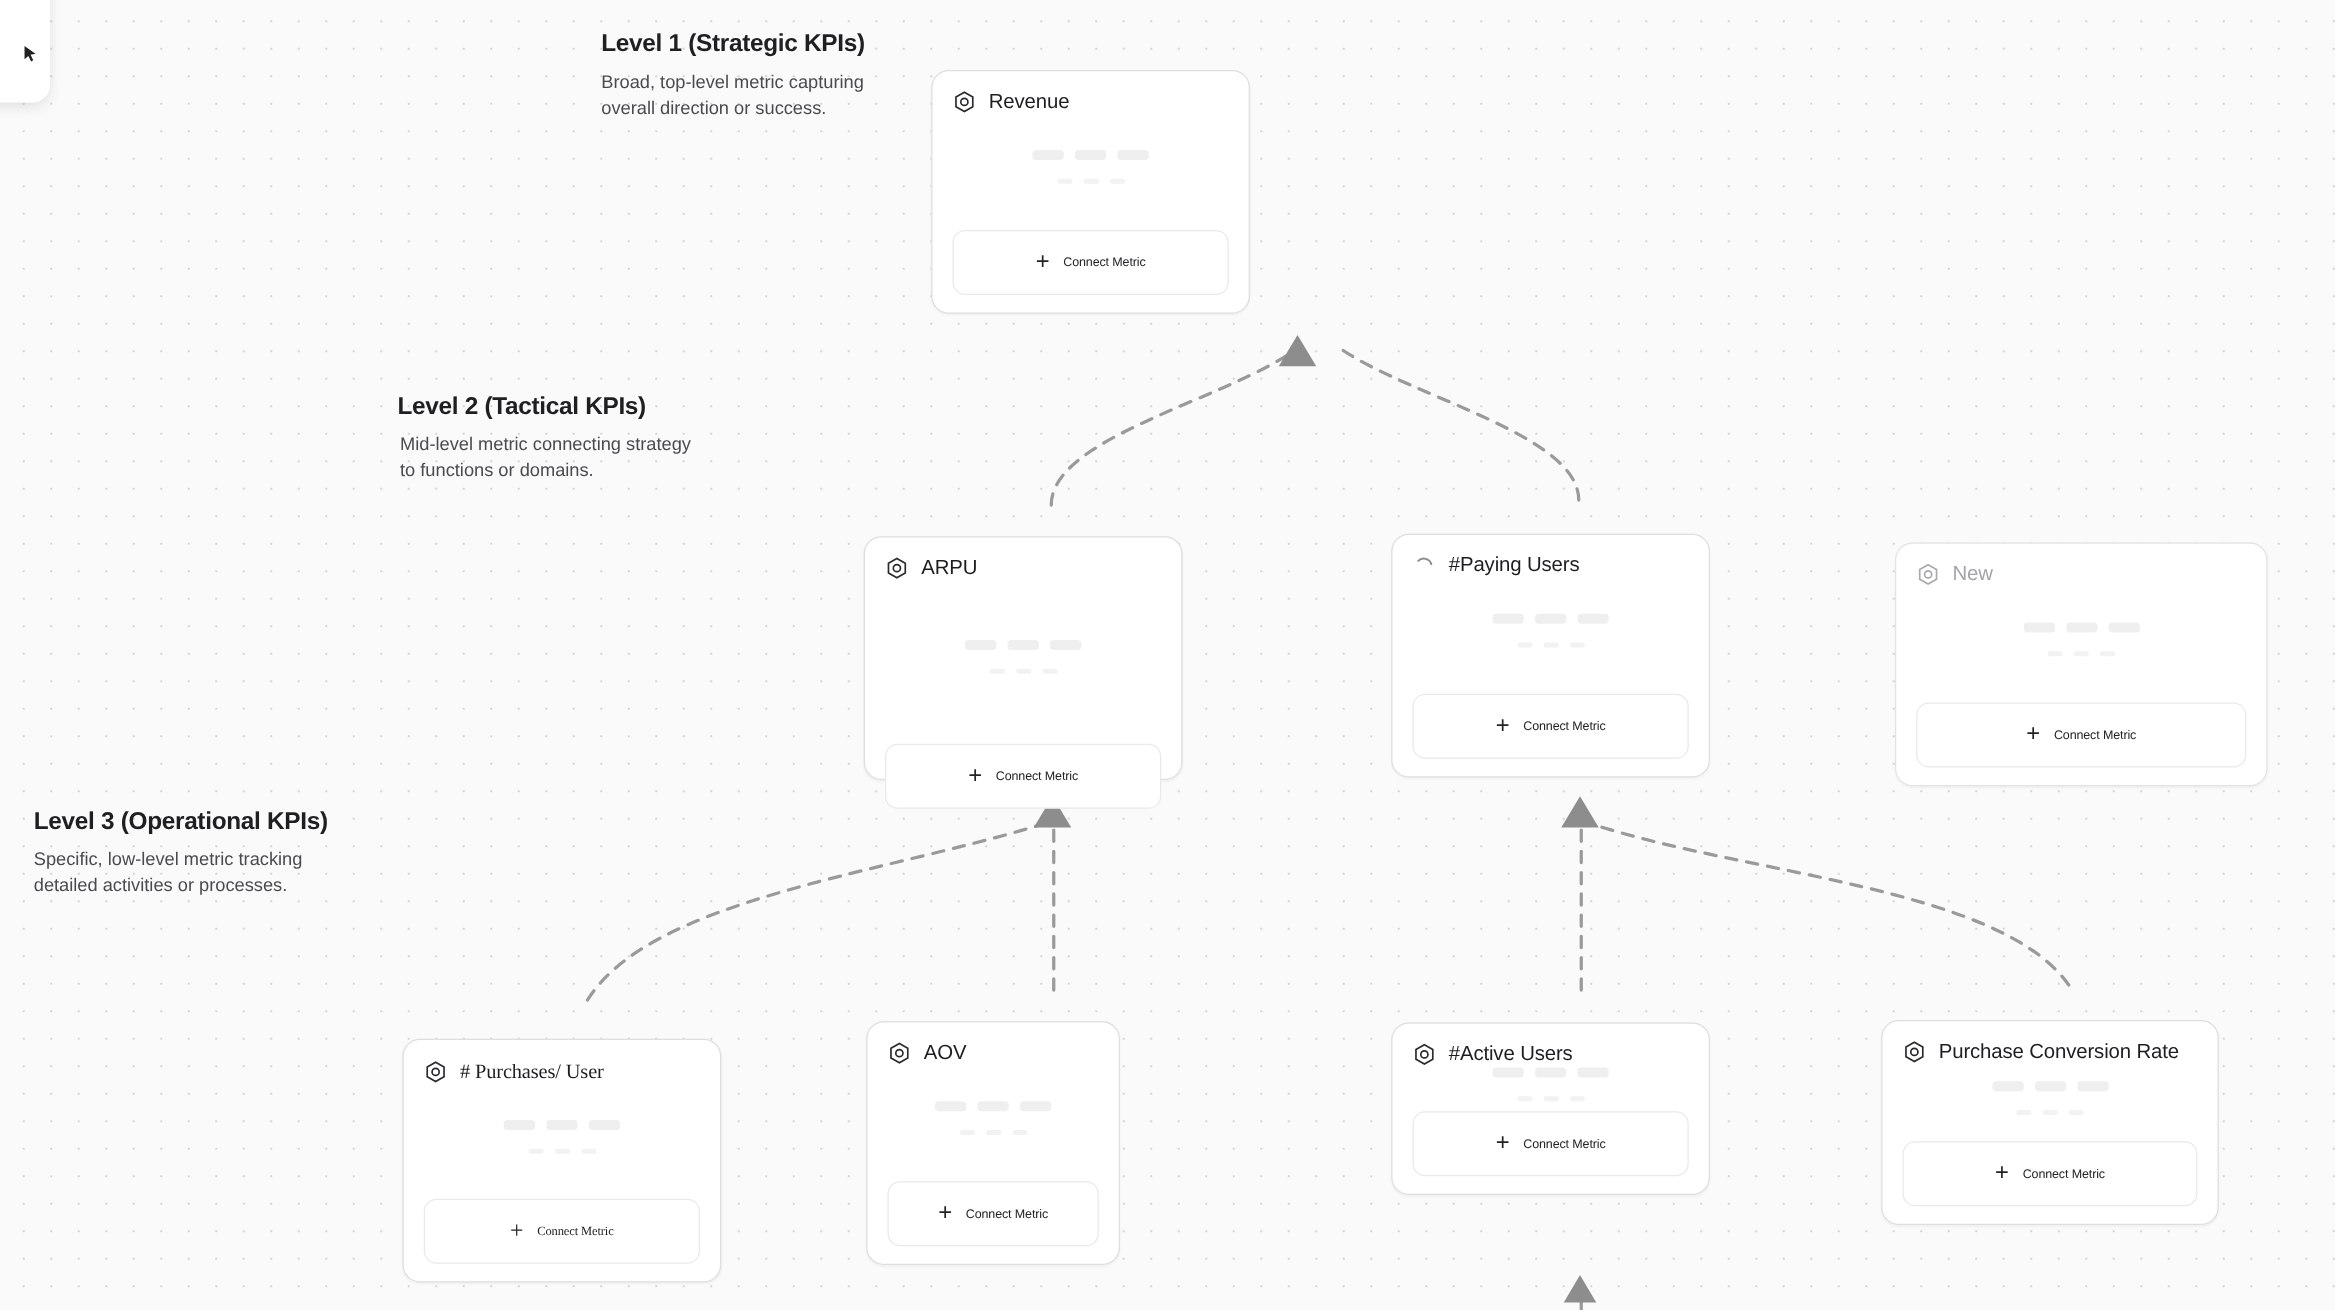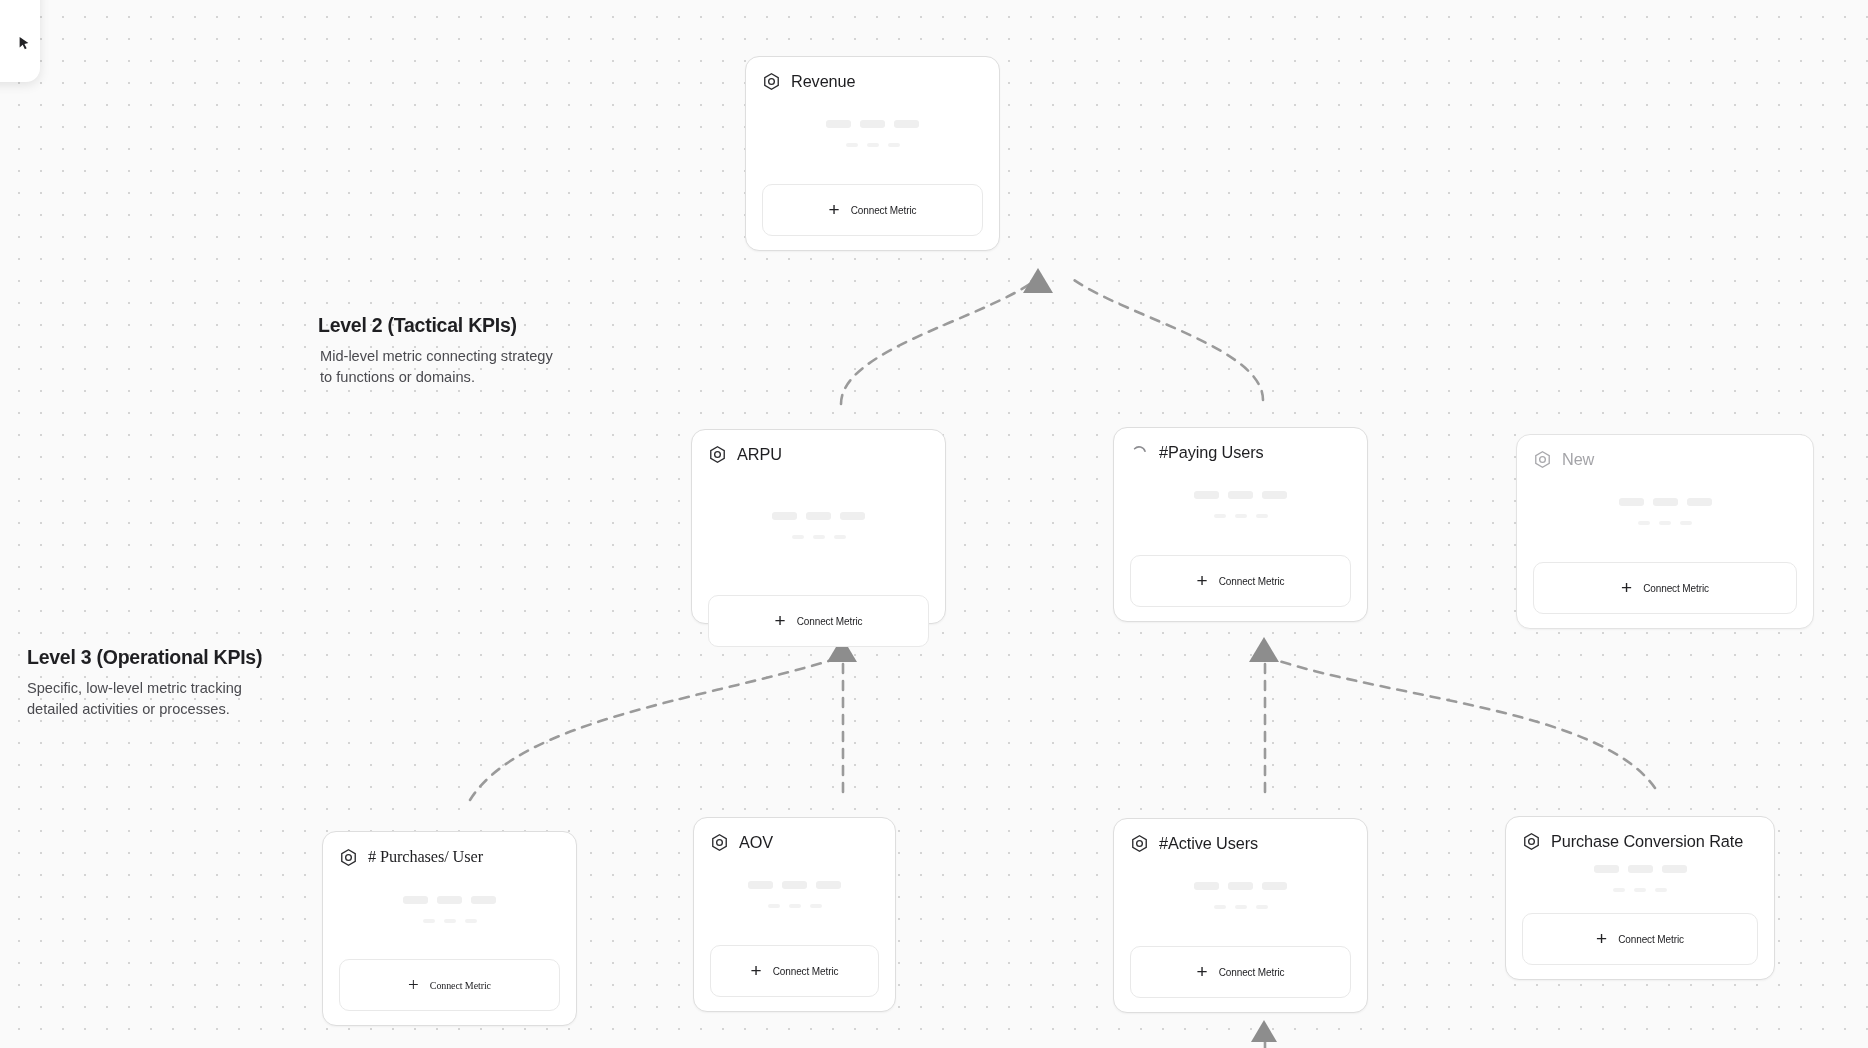--- a/index.html
+++ b/index.html
@@ -199,20 +199,24 @@
     <path class="edge-path" d="M 1265,1048 L 1265,1038"></path>
     <polygon class="edge-head" points="1264,1020 1277,1042 1251,1042"></polygon>
   </svg>
 
   <div id="corner-panel">
     <svg id="corner-glyph" viewBox="0 0 16 16">
       <path d="M3 1 L13 8 L8.5 9 L11 14 L9 15 L6.5 10 L3 13 Z" fill="currentColor"></path>
     </svg>
   </div>
 
+  <div class="level-block" style="left:481px; top:24px; width:250px;">
+    <div class="level-title">Level 1 (Strategic KPIs)</div>
+    <div class="level-desc">Broad, top-level metric capturing overall direction or success.</div>
+  </div>
 
   <div class="level-block" style="left:318px; top:314px; width:250px;">
     <div class="level-title">Level 2 (Tactical KPIs)</div>
     <div class="level-desc" style="margin-left:2px;">Mid-level metric connecting strategy to functions or domains.</div>
   </div>
 
   <div class="level-block" style="left:27px; top:646px; width:252px;">
     <div class="level-title">Level 3 (Operational KPIs)</div>
     <div class="level-desc">Specific, low-level metric tracking detailed activities or processes.</div>
   </div>
@@ -365,21 +369,21 @@
         <div class="skel-bar"></div>
         <div class="skel-bar"></div>
       </div>
     </div>
     <div class="connect-btn">
       <span class="connect-plus">+</span>
       <span class="connect-label">Connect Metric</span>
     </div>
   </div>
 
-  <div class="card" style="left:1113px; top:794px; width:255px; height:195px;text-align:right;">
+  <div class="card" style="left:1113px; top:794px; width:255px; height:138px;text-align:right;">
     <div class="card-head">
       <svg class="card-icon" viewBox="0 0 24 24">
         <path d="M12 2.2 L20.5 7.1 V16.9 L12 21.8 L3.5 16.9 V7.1 Z" fill="none" stroke="currentColor" stroke-width="1.7"></path>
         <circle cx="12" cy="12" r="3.6" fill="none" stroke="currentColor" stroke-width="1.7"></circle>
       </svg>
       <div class="card-title">#Active Users</div>
     </div>
     <div class="card-body">
       <div class="skel-row">
         <div class="skel-bar w1"></div>

